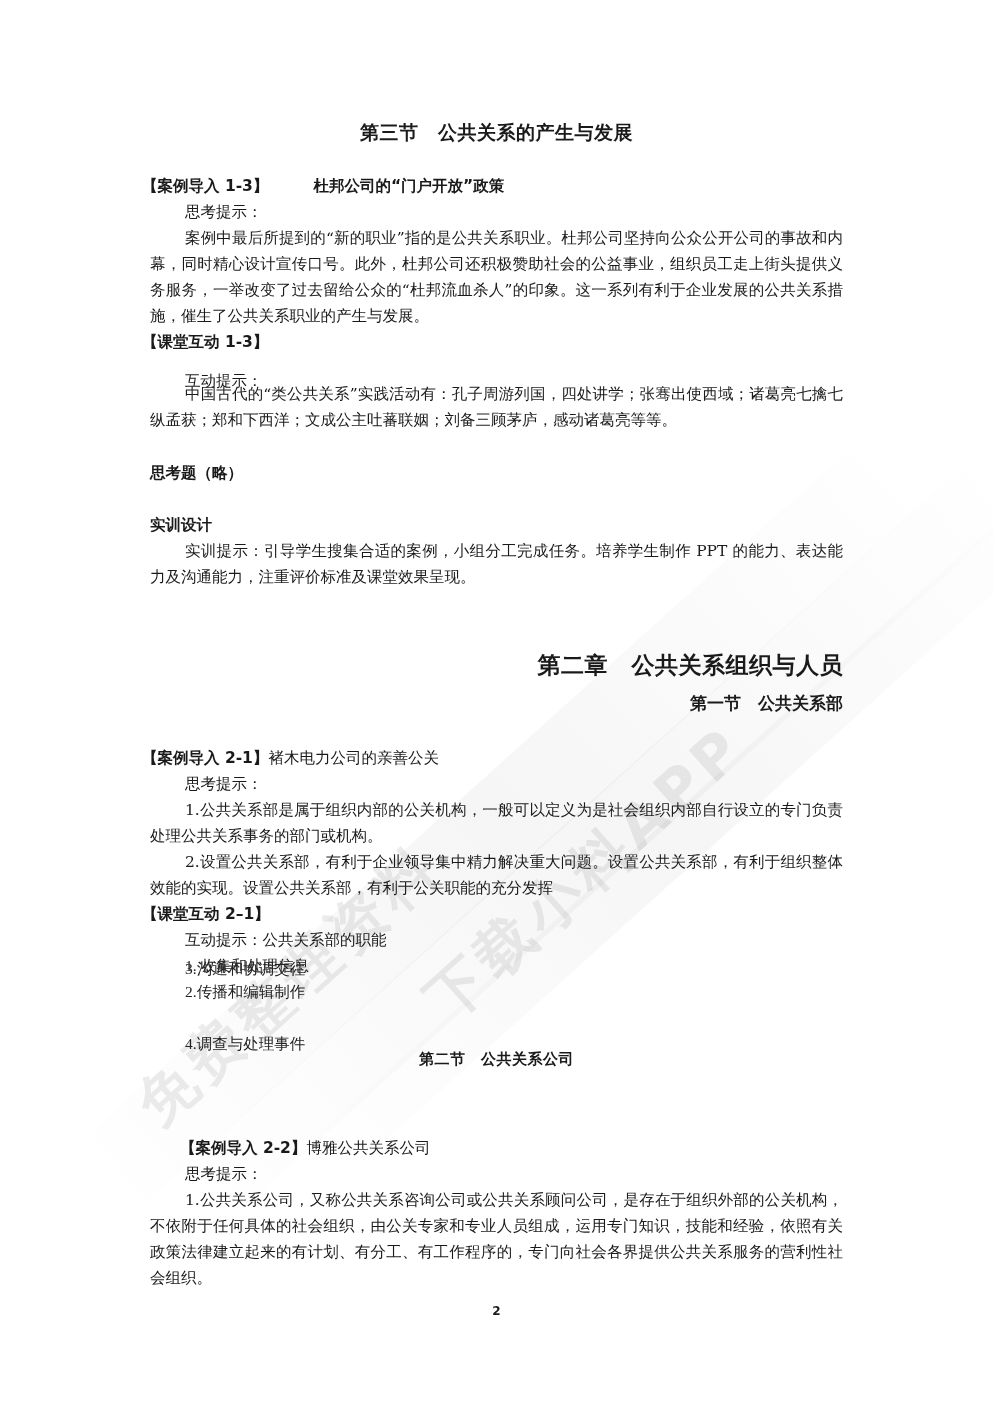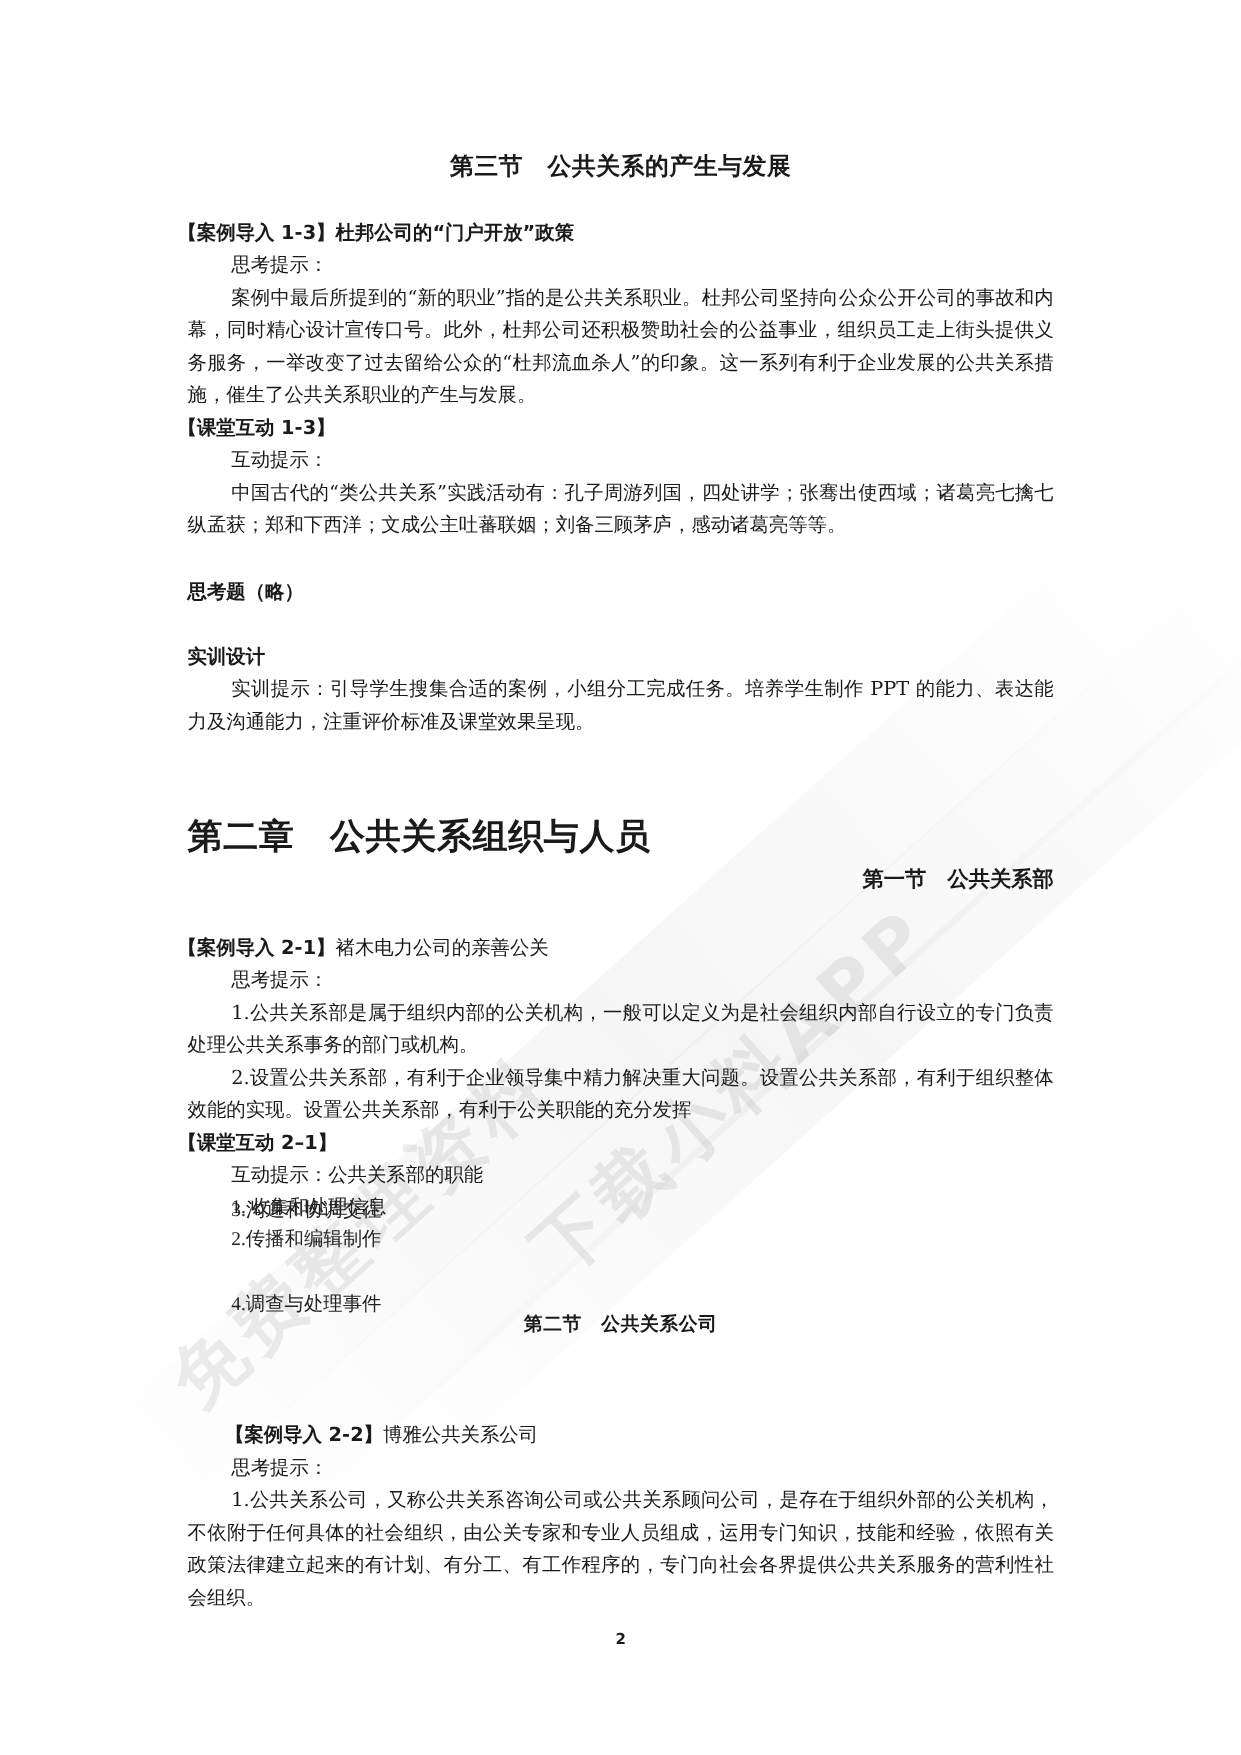--- a/index.html
+++ b/index.html
@@ -8,27 +8,27 @@
   .page { position: absolute; left: 0; top: 0; width: 993px; height: 1404px; background: #fff; }
   .watermark { position: absolute; left: 0; top: 0; width: 993px; height: 1404px; pointer-events: none; overflow: hidden; }
   .wm-band { position: absolute; background: linear-gradient(90deg, rgba(0,0,0,0) 0%, rgba(120,120,120,0.07) 50%, rgba(0,0,0,0) 100%);
              transform-origin: left top; }
   .wm-text { position: absolute; font-family: "DejaVu Sans", "Liberation Sans", sans-serif; font-weight: bold;
              color: rgba(110,110,110,0.13); transform-origin: left top; white-space: nowrap; letter-spacing: 6px; }
   .content { position: absolute; left: 150px; top: 0; width: 693px; }
   .abs { position: absolute; left: 0; width: 693px; }
   .h-section { font-family: Liberation Mono, monospace; font-weight: bold; font-size: 19px;
                text-align: center; letter-spacing: 0.5px; }
-  .h-chapter { font-family: Liberation Serif, serif; font-weight: bold; font-size: 28px;
-               text-align: left; letter-spacing: 0.5px; }
+  .h-chapter { font-family: Liberation Serif, serif; font-weight: bold; font-size: 23px;
+               text-align: right; letter-spacing: 0.5px; }
   .h-sub { font-family: "DejaVu Sans", "Liberation Sans", sans-serif; font-weight: bold; font-size: 17px;
            text-align: right; }
   .label { font-family: "DejaVu Sans", "Liberation Sans", sans-serif; font-weight: bold; font-size: 15.5px; margin-left: -8px; }
   .label-title { font-family: "DejaVu Sans", "Liberation Sans", sans-serif; font-size: 15.5px; }
-  .label-title.bold { font-weight: bold; }
+  .label-title.bold { font-weight: bold; margin-left: 45px; }
   .heading-plain { font-family: "DejaVu Sans", "Liberation Sans", sans-serif; font-weight: bold; font-size: 15.5px; }
   .para { font-size: 15.5px; line-height: 26px; text-align: justify; text-indent: 35px; }
   .indent-line { font-size: 15.5px; line-height: 26px; padding-left: 35px; }
   .list-item { font-family: Liberation Serif, serif; font-size: 15.5px; line-height: 26px; padding-left: 35px; color: #222; }
   .pageno { position: absolute; left: 0; width: 993px; top: 1304px; text-align: center;
             font-family: "DejaVu Sans", "Liberation Sans", sans-serif; font-weight: bold; font-size: 12px; }
 </style>
 </head>
 <body>
 
@@ -48,21 +48,21 @@
 
     <div class="abs" style="top:173px; line-height:26px;">
       <span class="label">【案例导入 1-3】</span><span class="label-title bold">杜邦公司的“门户开放”政策</span>
     </div>
     <div class="abs indent-line" style="top:199px;">思考提示：</div>
     <div class="abs para" style="top:225px;">案例中最后所提到的“新的职业”指的是公共关系职业。杜邦公司坚持向公众公开公司的事故和内幕，同时精心设计宣传口号。此外，杜邦公司还积极赞助社会的公益事业，组织员工走上街头提供义务服务，一举改变了过去留给公众的“杜邦流血杀人”的印象。这一系列有利于企业发展的公共关系措施，催生了公共关系职业的产生与发展。</div>
 
     <div class="abs" style="top:329px; line-height:26px;">
       <span class="label">【课堂互动 1-3】</span>
     </div>
-    <div class="abs indent-line" style="top:355px;">互动提示：</div>
+    <div class="abs indent-line" style="top:368px;">互动提示：</div>
     <div class="abs para" style="top:381px;">中国古代的“类公共关系”实践活动有：孔子周游列国，四处讲学；张骞出使西域；诸葛亮七擒七纵孟获；郑和下西洋；文成公主吐蕃联姻；刘备三顾茅庐，感动诸葛亮等等。</div>
 
     <div class="abs heading-plain" style="top:460px; line-height:26px;">思考题（略）</div>
 
     <div class="abs heading-plain" style="top:512px; line-height:26px;">实训设计</div>
     <div class="abs para" style="top:538px;">实训提示：引导学生搜集合适的案例，小组分工完成任务。培养学生制作 PPT 的能力、表达能力及沟通能力，注重评价标准及课堂效果呈现。</div>
 
     <div class="abs h-chapter" style="top:650px;">第二章　公共关系组织与人员</div>
     <div class="abs h-sub" style="top:692px;">第一节　公共关系部</div>
 

